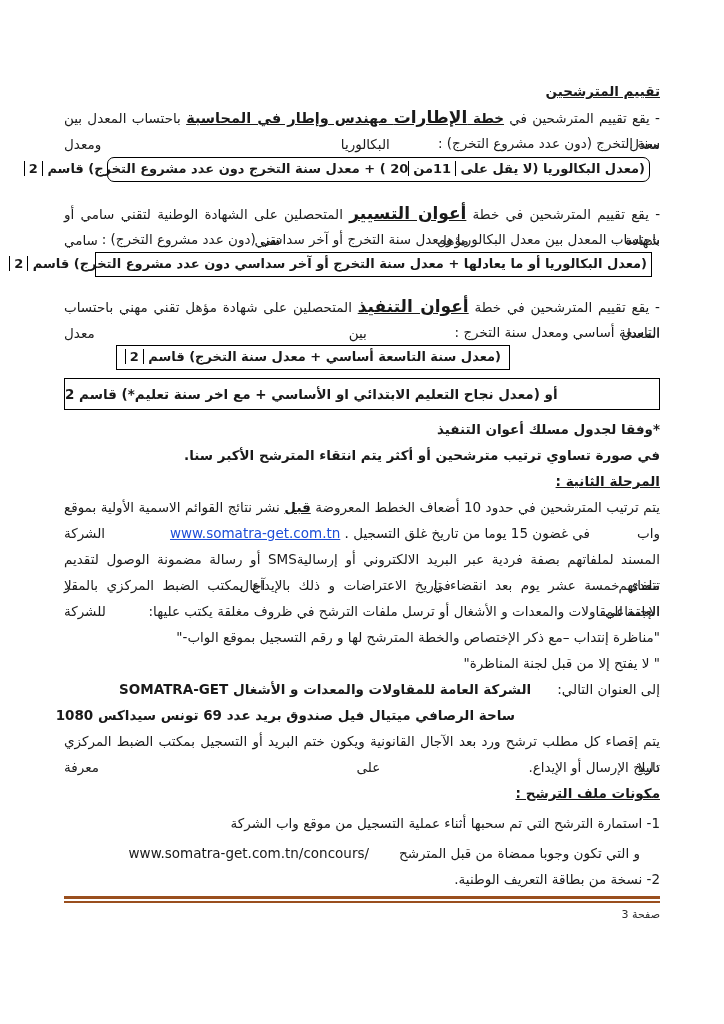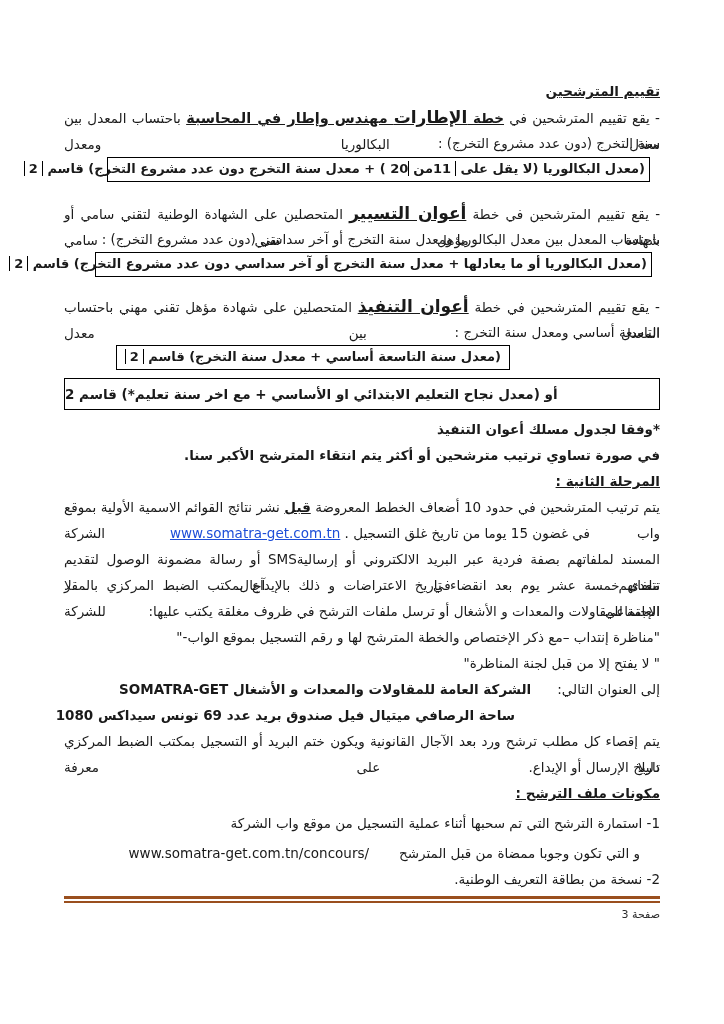--- a/index.html
+++ b/index.html
@@ -17,21 +17,21 @@
   .big { font-size:17px; }
   .mid { font-size:14.5px; }
   .heading { font-weight:bold; text-decoration:underline; }
   .link { color:#1d4ed8; text-decoration:underline; }
   .fbox {
     border:1.6px solid #000; font-weight:bold; font-size:13px;
     height:25px; line-height:21px; padding:0 4px;
     text-align:justify; text-align-last:justify; white-space:nowrap;
   }
   .fbox .cell { border-left:1.5px solid #000; border-right:1.5px solid #000; padding:0 4px; }
-  .box1 { margin:1px 10px 0 43px; }
+  .box1 { margin:1px 10px 0 43px;border-radius:7px; }
   .box2 { margin:0 8px 0 31px; }
   .box3 { width:-moz-fit-content; width:fit-content; margin:0 150px 0 auto; padding:0 8px; text-align:center; text-align-last:center; }
   .box4 { border:1.6px solid #000; font-weight:bold; font-size:13.5px; height:32px; line-height:30px;
           text-align:left; margin-top:8px; }
   .m-top18 { margin-top:18px; }
   .m-top16 { margin-top:16px; }
   .m-top6  { margin-top:6px; }
   .m-top4  { margin-top:4px; }
   .indent-r70 { padding-left:0; margin-left:0; margin-right:70px; }
   .indent-r20 { margin-right:20px; }

